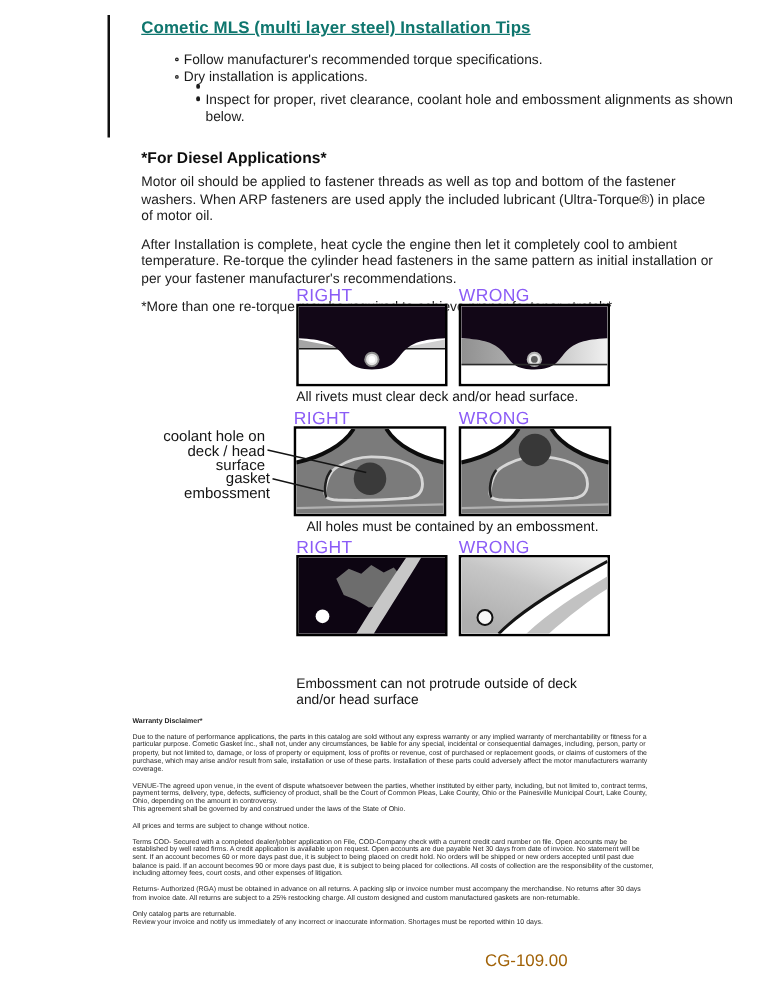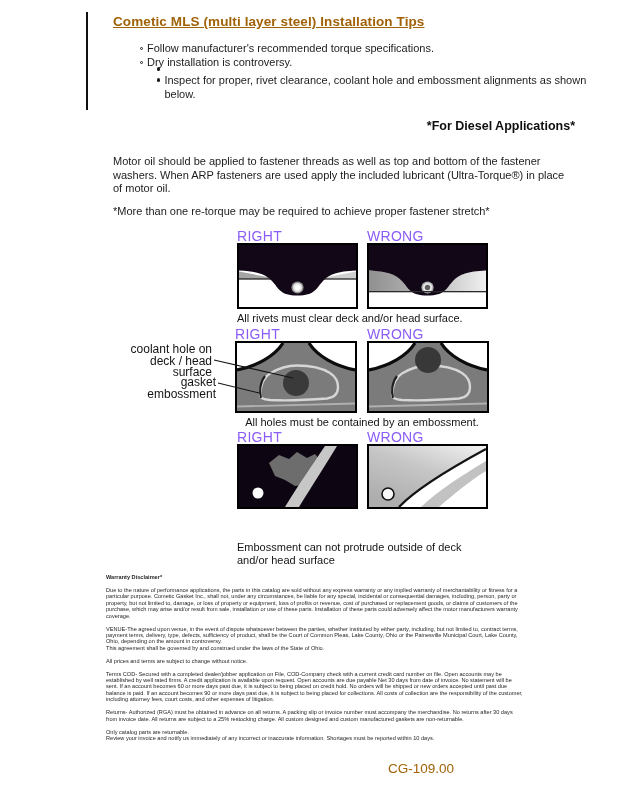--- a/index.html
+++ b/index.html
@@ -12,40 +12,40 @@
     overflow: hidden;
   }
   .abs { position: absolute; }
 
   .left-rule { left: 86px; top: 12px; width: 2px; height: 98px; background: #101010; }
 
   .doc-title {
     left: 113px; top: 14px;
     font-size: 13.5px; font-weight: bold;
     text-decoration: underline;
-    color: #a16207;
+    color: #0f766e;
     letter-spacing: 0.1px;
   }
 
   .bullet-list { left: 108px; top: 41px; width: 470px; font-size: 11px; line-height: 14.2px; margin-left: 32px; }
   .bullet-row { display: flex; align-items: baseline; }
   .b-marker {
     flex: 0 0 auto; width: 3px; height: 3px;
     border: 1px solid #1c1c1c; border-radius: 50%;
     margin-right: 4px; position: relative; top: -2px;
   }
   .sub-row { padding-left: 17px; }
   .s-marker {
     flex: 0 0 auto; width: 3.4px; height: 3.4px;
     background: #1c1c1c; border-radius: 50%;
     margin-right: 4px; position: relative; top: -2px;
   }
 
   .diesel { left: 113px; top: 119px; width: 462px; }
-  .diesel h2 { font-size: 12.5px; font-weight: bold; color: #0e0e0e; margin-bottom: 22px; text-align: right; }
+  .diesel h2 { font-size: 12.5px; font-weight: bold; color: #0e0e0e; margin-bottom: 7px; }
   .diesel p { font-size: 11px; line-height: 13.6px; margin-bottom: 9px; }
 
   .dg-label { width: 121px; text-align: left; font-size: 14px; color: #8b5cf6; letter-spacing: 0.3px; }
   .dg-box { border: 2px solid #000; background: #fff; }
   .dg-box svg { display: block; }
   .dg-caption { font-size: 11px; line-height: 13px; color: #141414; }
 
   .callout {
     font-size: 12px; line-height: 11.6px; text-align: right; color: #141414;
   }
@@ -66,34 +66,35 @@
 
 <div class="abs doc-title">Cometic MLS (multi layer steel) Installation Tips</div>
 
 <div class="abs bullet-list">
   <div class="bullet-row">
     <span class="b-marker"></span>
     <span>Follow manufacturer's recommended torque specifications.</span>
   </div>
   <div class="bullet-row">
     <span class="b-marker"></span>
-    <span>Dry installation is controversy.</span>
+    <span>Dry installation is applications.</span>
   </div>
   <div class="bullet-row sub-row">
     <span class="s-marker"></span>
   </div>
   <div class="bullet-row sub-row">
     <span class="s-marker"></span>
     <span>Inspect for proper, rivet clearance, coolant hole and embossment alignments as shown below.</span>
   </div>
 </div>
 
 <div class="abs diesel">
   <h2>*For Diesel Applications*</h2>
   <p>Motor oil should be applied to fastener threads as well as top and bottom of the fastener washers. When ARP fasteners are used apply the included lubricant (Ultra-Torque®) in place of motor oil.</p>
+  <p>After Installation is complete, heat cycle the engine then let it completely cool to ambient temperature. Re-torque the cylinder head fasteners in the same pattern as initial installation or per your fastener manufacturer's recommendations.</p>
   <p>*More than one re-torque may be required to achieve proper fastener stretch*</p>
 </div>
 
 <div class="abs dg-label" style="left:237px; top:228px;">RIGHT</div>
 <div class="abs dg-label" style="left:367px; top:228px;">WRONG</div>
 
 <div class="abs dg-box" style="left:237px; top:243px;">
   <svg width="117" height="62" viewBox="0 0 117 62">
     <rect width="117" height="62" fill="#ffffff"></rect>
     <polygon points="0,26.5 38,34 0,34" fill="#a5a5a5"></polygon>

